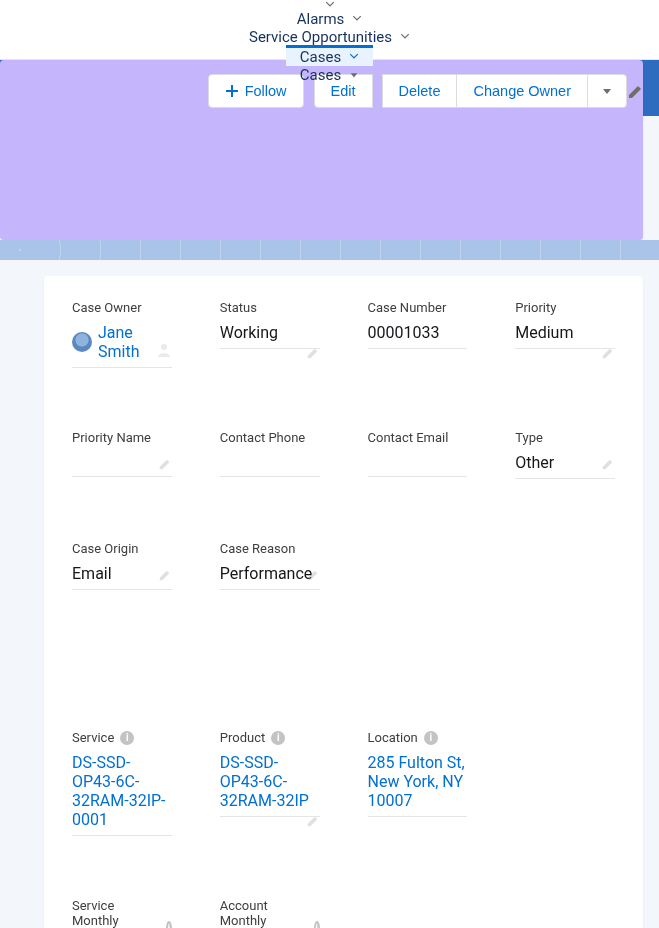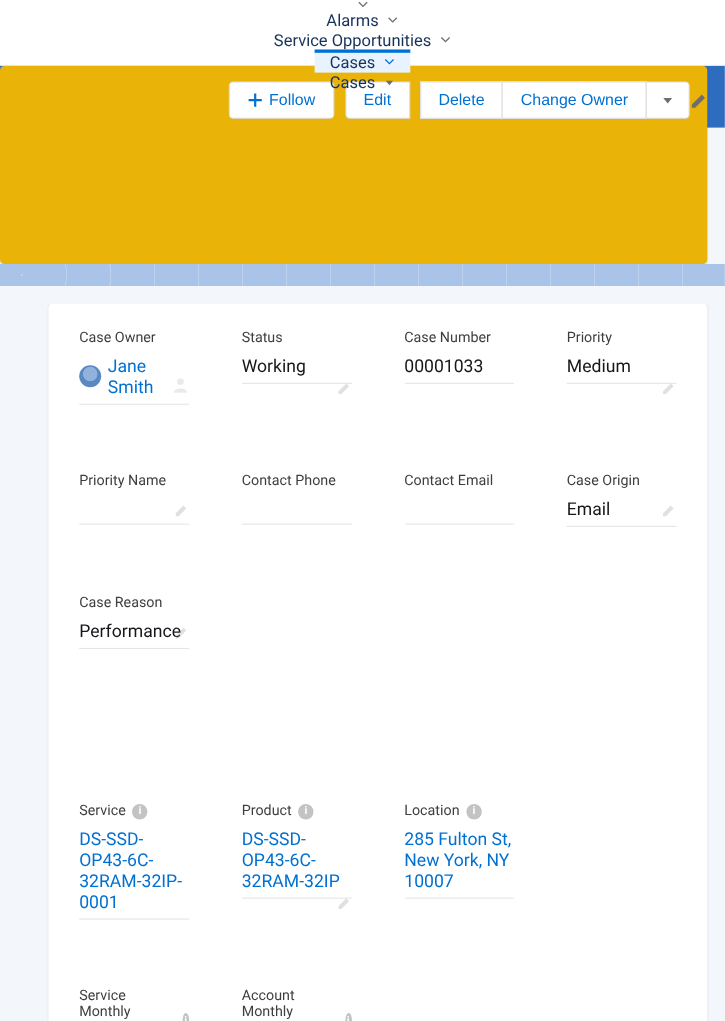--- a/index.html
+++ b/index.html
@@ -40,21 +40,21 @@
     .nav-leading-caret { padding: 0 10px; display: flex; align-items: center; height: 100%; cursor: pointer; }
     .pencil-wrap { margin-left: auto; padding: 0 16px; cursor: pointer; }
     
     .blue-band {
       height: 56px;
       background: #2e6cc0;
       background-image: radial-gradient(circle at 10% 50%, rgba(255,255,255,0.06) 2%, transparent 2%), radial-gradient(circle at 40% 70%, rgba(255,255,255,0.05) 3%, transparent 3%);
     }
     
     .hdr-card {
-      background: #eab308;
+      background: #c4b5fd;
       margin: -56px 16px 0 0;
       border-radius: 4px;
       box-shadow: 0 1px 2px rgba(0,0,0,0.08);
       padding: 14px 16px 100px 16px;
       min-height: 180px;
     }
     .actions-row {
       display: flex;
       justify-content: flex-end;
       gap: 0;
@@ -303,20 +303,31 @@
     <div class="field-label">
           <span>Contact Email</span>
         </div>
     <div class="field-value " style="">
           <span></span>
         </div>
 
   </div>
       <div class="field">
     <div class="field-label">
+          <span>Type</span>
+        </div>
+    <div class="field-value " style="">
+          <span>Other</span>
+        </div>
+    <svg class="edit-pencil" viewBox="0 0 16 16">
+          <path fill="#888" d="M2 11 L10 3 L13 6 L5 14 L2 14 Z"></path>
+        </svg>
+  </div>
+      <div class="field">
+    <div class="field-label">
           <span>Case Origin</span>
         </div>
     <div class="field-value " style="">
           <span>Email</span>
         </div>
     <svg class="edit-pencil" viewBox="0 0 16 16">
           <path fill="#888" d="M2 11 L10 3 L13 6 L5 14 L2 14 Z"></path>
         </svg>
   </div>
       <div class="field">

